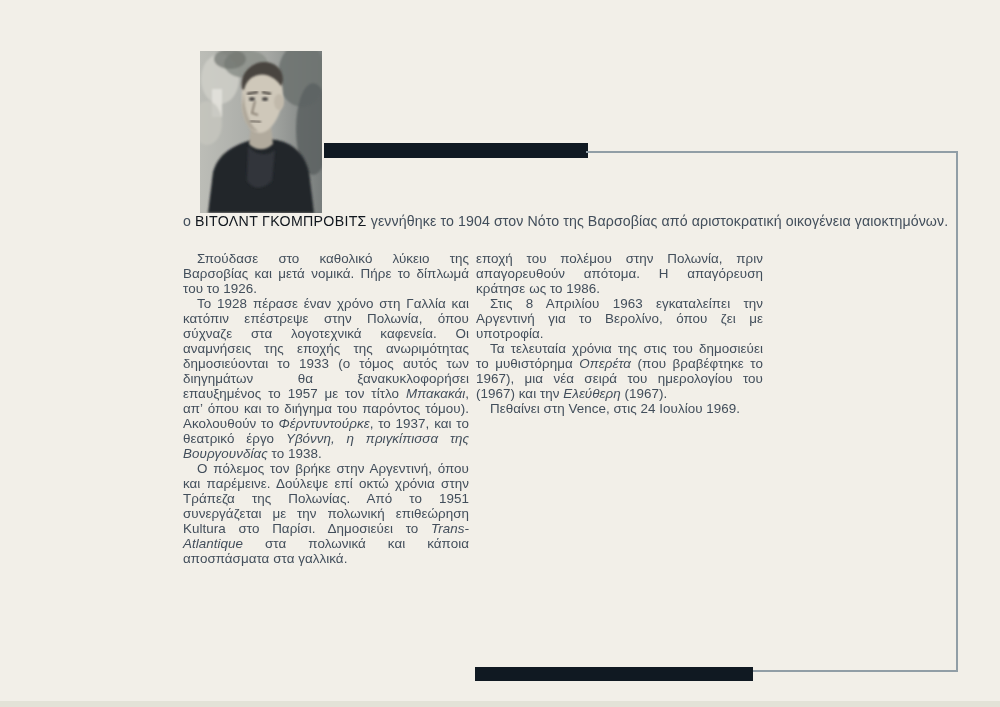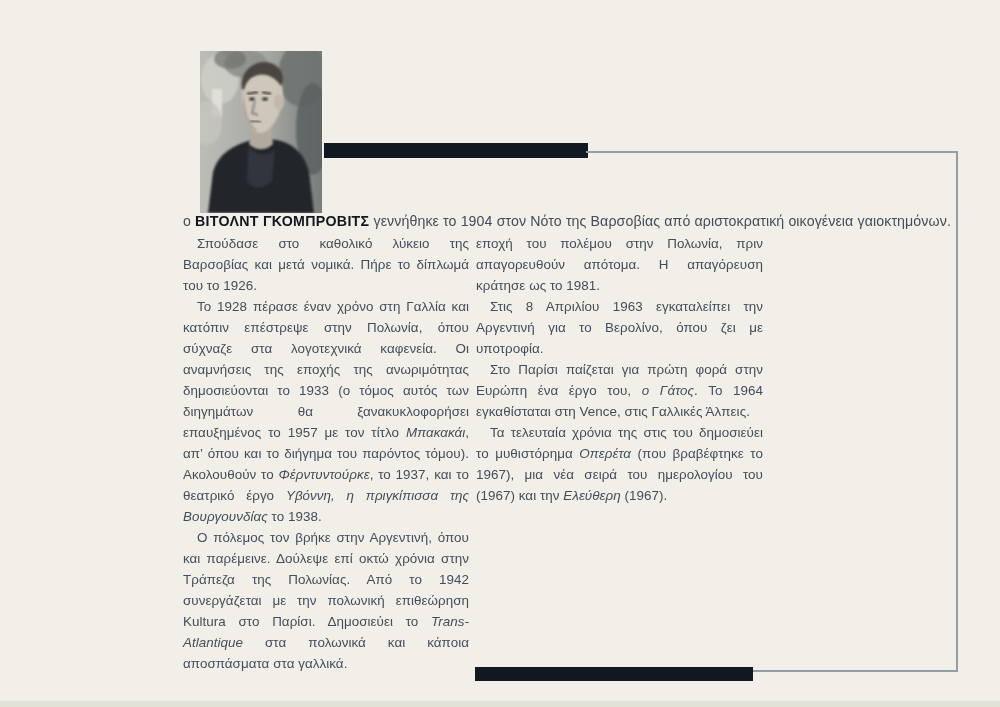--- a/index.html
+++ b/index.html
@@ -32,28 +32,28 @@
   .rule-bottom { left: 752px; top: 670px; width: 205px; height: 1.5px; }
 
   
   .intro {
     position: absolute; left: 183px; top: 213px; width: 815px;
     white-space: nowrap;
     font-size: 14.2px; letter-spacing: 0.1px;
     color: #424e5b;
   }
   .intro b {
-    color: #11171e; font-weight: 700; letter-spacing: 0.3px;
+    color: #11171e; font-weight: 400; letter-spacing: 0.3px;
   }
 
   
   .col {
-    position: absolute; top: 233px;
+    position: absolute; top: 251px;
     color: #424e5b;
-    font-size: 13.4px; line-height: 21px;
+    font-size: 13.4px; line-height: 15px;
     text-align: justify;
     letter-spacing: 0.05px;
   }
   .col-left  { left: 183px; width: 286px; }
   .col-right { left: 476px; width: 287px; }
   .para { text-indent: 14px; }
   .para.noindent { text-indent: 0; }
   .para i { font-style: italic; }
 
   
@@ -120,23 +120,23 @@
 
   <div class="intro">
     <span>ο</span>
     <b>ΒΙΤΟΛΝΤ ΓΚΟΜΠΡΟΒΙΤΣ</b>
     <span>γεννήθηκε το 1904 στον Νότο της Βαρσοβίας από αριστοκρατική οικογένεια γαιοκτημόνων.</span>
   </div>
 
   <div class="col col-left" id="col-left">
       <p class="para"><span>Σπούδασε στο καθολικό λύκειο της Βαρσοβίας και μετά νομικά. Πήρε το δίπλωμά του το 1926.</span></p>
       <p class="para"><span>Το 1928 πέρασε έναν χρόνο στη Γαλλία και κατόπιν επέστρεψε στην Πολωνία, όπου σύχναζε στα λογοτεχνικά καφενεία. Οι αναμνήσεις της εποχής της ανωριμότητας δημοσιεύονται το 1933 (ο τόμος αυτός των διηγημάτων θα ξανακυκλοφορήσει επαυξημένος το 1957 με τον τίτλο </span><i>Μπακακάι</i><span>, απ’ όπου και το διήγημα του παρόντος τόμου). Ακολουθούν το </span><i>Φέρντυντούρκε</i><span>, το 1937, και το θεατρικό έργο </span><i>Υβόννη, η πριγκίπισσα της Βουργουνδίας</i><span> το 1938.</span></p>
-      <p class="para"><span>Ο πόλεμος τον βρήκε στην Αργεντινή, όπου και παρέμεινε. Δούλεψε επί οκτώ χρόνια στην Τράπεζα της Πολωνίας. Από το 1942 συνεργάζεται με την πολωνική επιθεώρηση Kultura στο Παρίσι. Δημοσιεύει το </span><i>Trans-Atlantique</i><span> στα πολωνικά και κάποια αποσπάσματα στα γαλλικά.</span></p>
+      <p class="para"><span>Ο πόλεμος τον βρήκε στην Αργεντινή, όπου και παρέμεινε. Δούλεψε επί οκτώ χρόνια στην Τράπεζα της Πολωνίας. Από το 1951 συνεργάζεται με την πολωνική επιθεώρηση Kultura στο Παρίσι. Δημοσιεύει το </span><i>Trans-Atlantique</i><span> στα πολωνικά και κάποια αποσπάσματα στα γαλλικά.</span></p>
     </div>
   <div class="col col-right" id="col-right">
-      <p class="para noindent"><span>εποχή του πολέμου στην Πολωνία, πριν απαγορευθούν απότομα. Η απαγόρευση κράτησε ως το 1981.</span></p>
+      <p class="para noindent"><span>εποχή του πολέμου στην Πολωνία, πριν απαγορευθούν απότομα. Η απαγόρευση κράτησε ως το 1986.</span></p>
       <p class="para"><span>Στις 8 Απριλίου 1963 εγκαταλείπει την Αργεντινή για το Βερολίνο, όπου ζει με υποτροφία.</span></p>
-      <p class="para"><span>Στο Παρίσι παίζεται για πρώτη φορά στην Ευρώπη ένα έργο του, </span><i>ο Γάτος</i><span>. Το 1964 εγκαθίσταται στη Vence, στις Γαλλικές Άλπεις.</span></p>
       <p class="para"><span>Τα τελευταία χρόνια της στις του δημοσιεύει το μυθιστόρημα </span><i>Οπερέτα</i><span> (που βραβέφτηκε το 1967), μια νέα σειρά του ημερολογίου του (1967) και την </span><i>Ελεύθερη</i><span> (1967).</span></p>
+      <p class="para"><span>Πεθαίνει στη Vence, στις 24 Ιουλίου 1969.</span></p>
     </div>
 
   <div class="scan-edge"></div>
 </div>
 
 </body></html>

